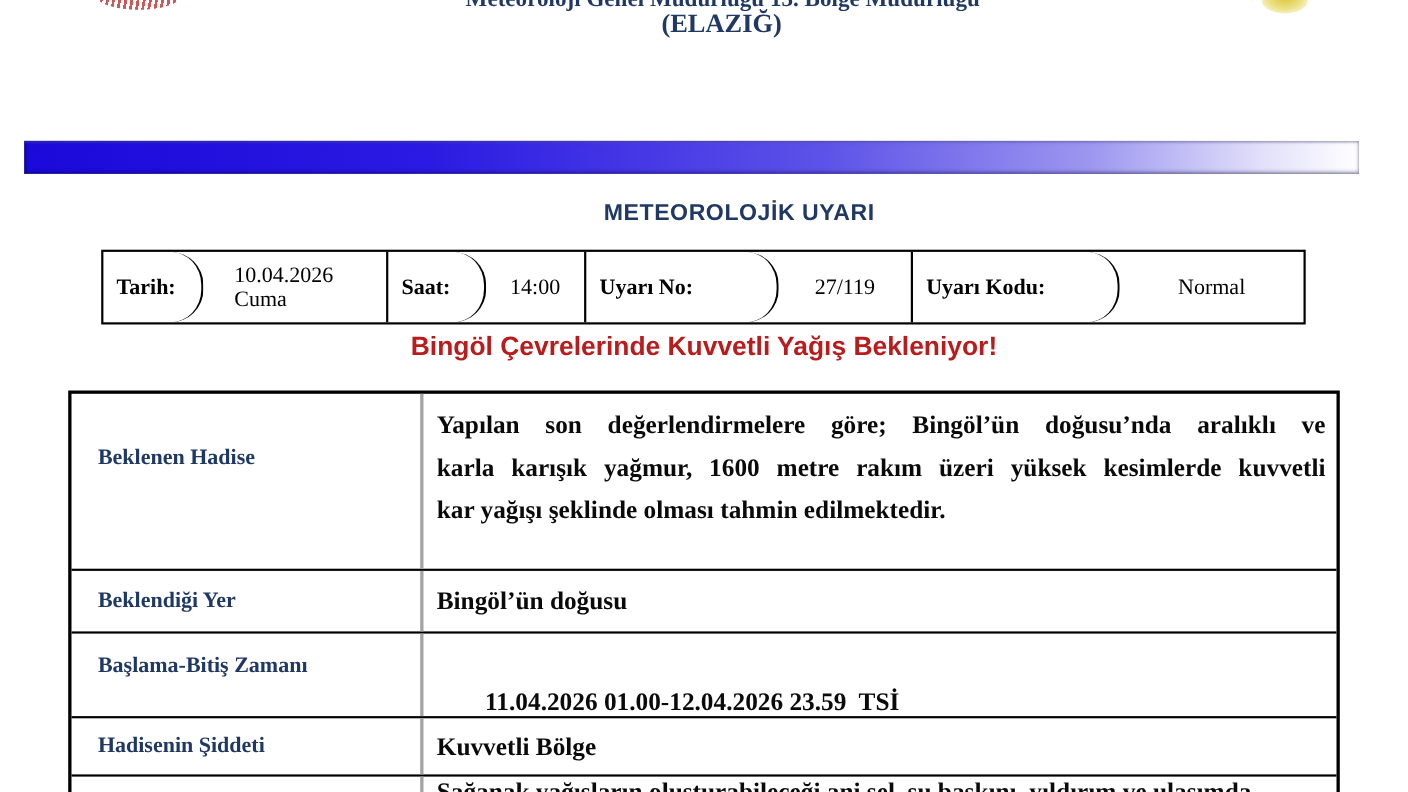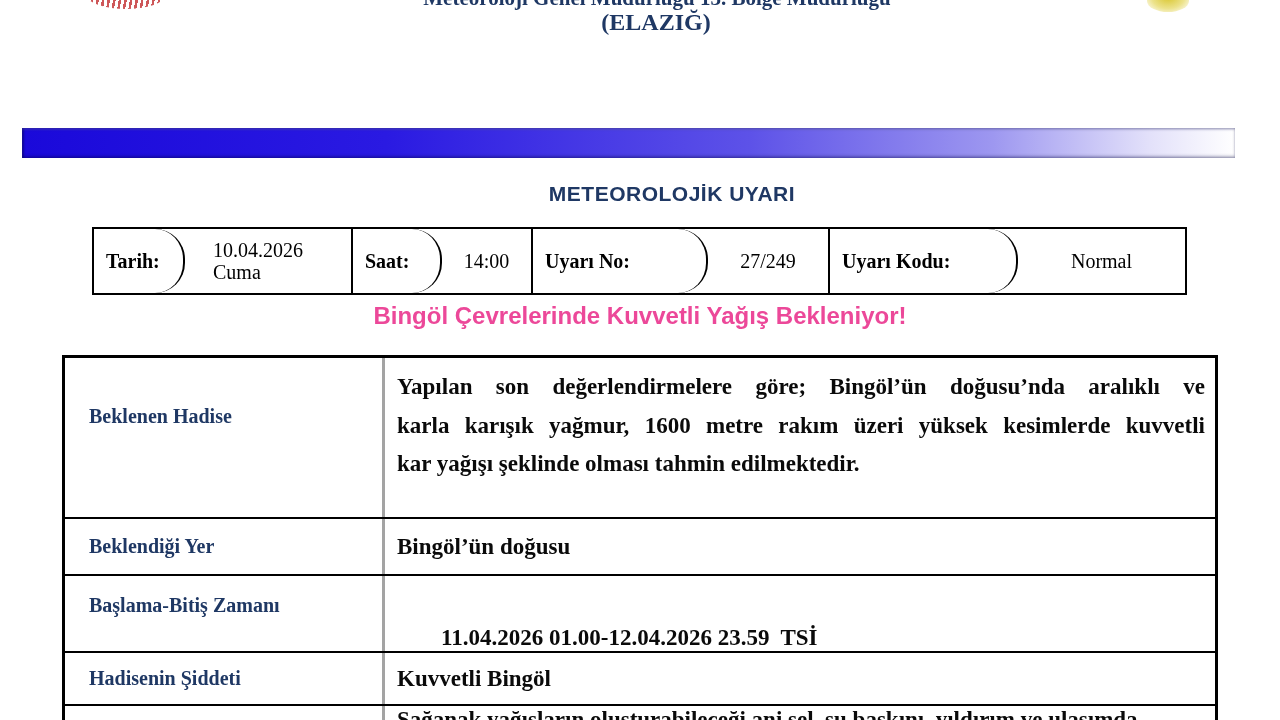--- a/index.html
+++ b/index.html
@@ -38,21 +38,21 @@
   
   .section-title{
     position:absolute;top:182px;left:0;width:100%;box-sizing:border-box;
     padding-left:64px;text-align:center;
     font-family:"Liberation Sans",sans-serif;font-weight:bold;font-size:21px;
     letter-spacing:.5px;color:#1f3864;
   }
   .alert-title{
     position:absolute;top:302px;left:0;width:100%;text-align:center;
     font-family:"Liberation Sans",sans-serif;font-weight:bold;font-size:24px;
-    color:#ec4899;
+    color:#b91c1c;
   }
   
   .info-table{
     position:absolute;left:92px;top:227px;width:1095px;height:68px;
     display:flex;border:2px solid #000;box-sizing:border-box;
     font-size:20px;color:#000;
   }
   .info-cell{
     border-right:2px solid #000;box-sizing:border-box;
     display:flex;flex-direction:column;justify-content:center;
@@ -107,21 +107,21 @@
 
 <div class="info-table">
   <div class="info-cell ic-label w1">Tarih:</div>
   <div class="info-cell ic-date w2">
     <div>10.04.2026</div>
     <div>Cuma</div>
   </div>
   <div class="info-cell ic-label w3">Saat:</div>
   <div class="info-cell ic-value w4">14:00</div>
   <div class="info-cell ic-label w5">Uyarı No:</div>
-  <div class="info-cell ic-value w6">27/249</div>
+  <div class="info-cell ic-value w6">27/119</div>
   <div class="info-cell ic-label w7">Uyarı Kodu:</div>
   <div class="info-cell ic-value">Normal</div>
 </div>
 
 <div class="alert-title">Bingöl Çevrelerinde Kuvvetli Yağış Bekleniyor!</div>
 
 <div class="detail-table">
 
   <div class="drow r1">
     <div class="dlabel">Beklenen Hadise</div>
@@ -137,21 +137,21 @@
     <div class="dvalue">Bingöl’ün doğusu</div>
   </div>
 
   <div class="drow r3">
     <div class="dlabel">Başlama-Bitiş Zamanı</div>
     <div class="dvalue">11.04.2026 01.00-12.04.2026 23.59  TSİ</div>
   </div>
 
   <div class="drow r4">
     <div class="dlabel">Hadisenin Şiddeti</div>
-    <div class="dvalue">Kuvvetli Bingöl</div>
+    <div class="dvalue">Kuvvetli Bölge</div>
   </div>
 
   <div class="drow r5">
     <div class="dlabel"></div>
     <div class="dvalue">Sağanak yağışların oluşturabileceği ani sel, su baskını, yıldırım ve ulaşımda aksamalar gibi olumsuzluklara karşı dikkatli ve tedbirli olunmalıdır.</div>
   </div>
 
 </div>
 
 </body></html>

